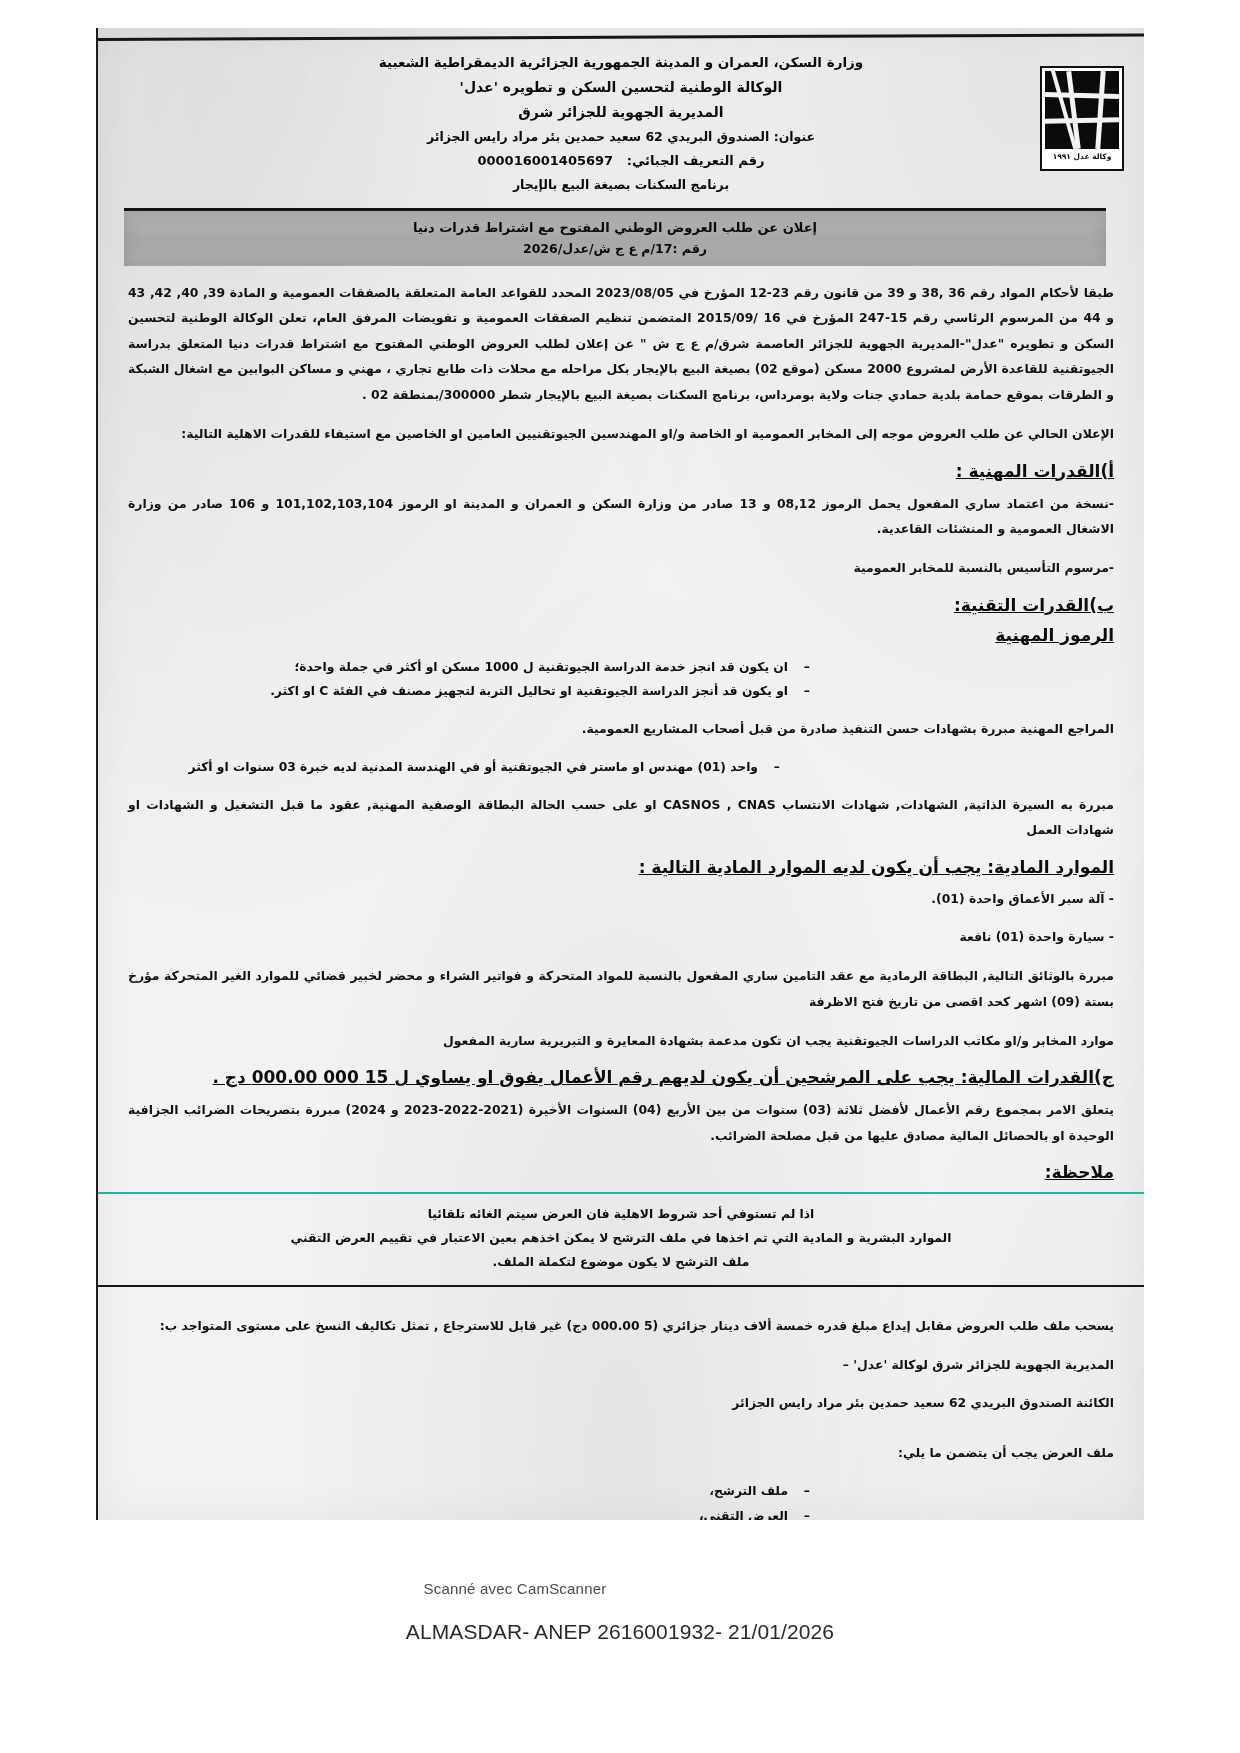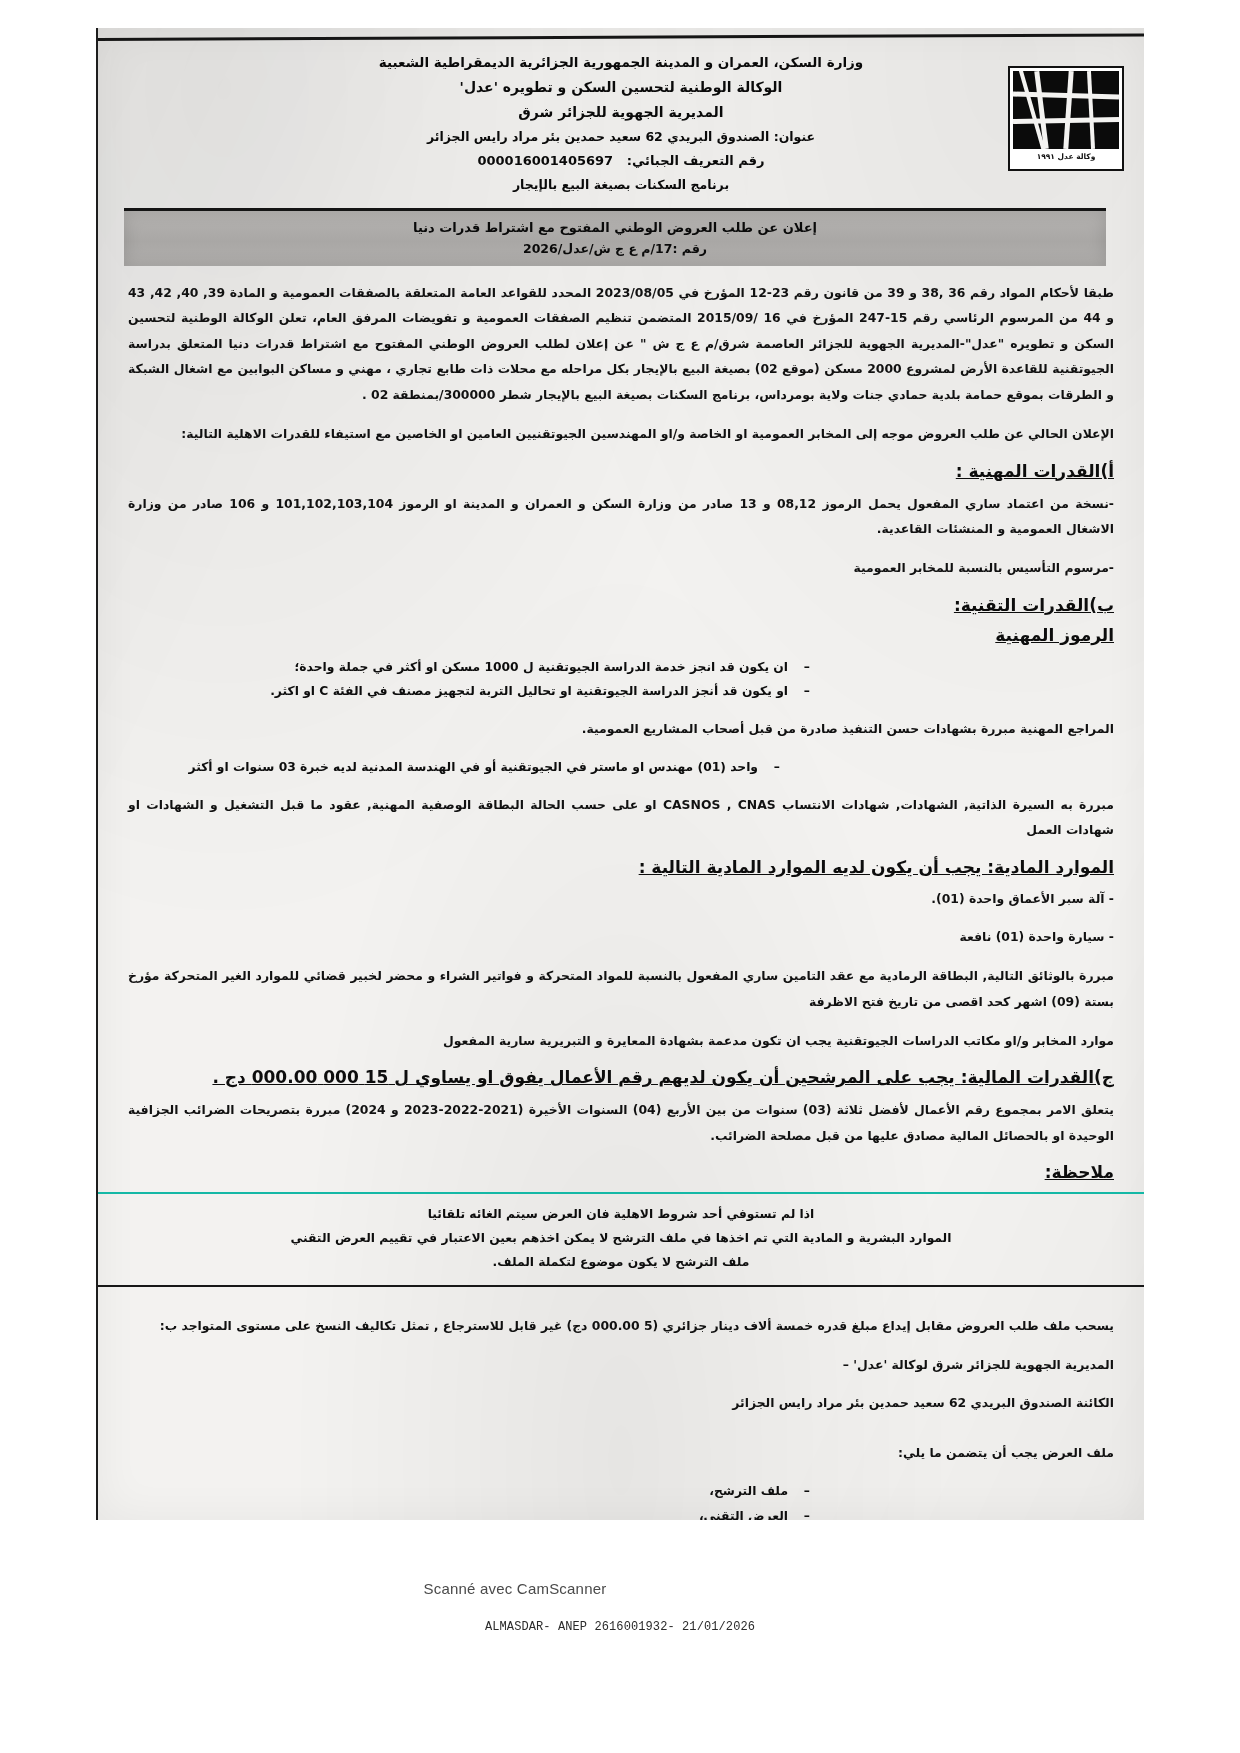--- a/index.html
+++ b/index.html
@@ -51,21 +51,21 @@
     filter:blur(.18px);
   }
   .h1{font-size:13.5px;}
   .h2{font-size:14px;}
   .h3{font-size:14px;}
   .h4{font-size:12.5px;}
   .h5{font-size:13px;letter-spacing:.3px;}
   .h6{font-size:12.5px;}
 
   .logo-box{
-    position:absolute;right:-6px;top:14px;width:116px;height:105px;
+    position:absolute;right:-6px;top:14px;width:84px;height:105px;
     border:2px solid #111;background:#fff;padding:3px;box-sizing:border-box;
     filter:blur(.25px);
   }
   .logo-grid{
     position:relative;width:100%;height:78px;background:#0b0b0b;overflow:hidden;
   }
   .logo-grid span{position:absolute;background:#f4f3f1;}
   .lg-h1{left:0;top:22px;width:100%;height:5px;transform:rotate(1.6deg);}
   .lg-h2{left:0;top:47px;width:100%;height:5px;transform:rotate(-1.2deg);}
   .lg-v1{left:26px;top:0;width:5px;height:100%;transform:rotate(-7deg);}
@@ -131,21 +131,21 @@
 
   
   .camscanner{
     position:absolute;left:0;right:0;top:1556px;text-align:center;
     font-size:15px;color:#4a4a4a;font-family:"Liberation Sans",sans-serif;
     letter-spacing:.2px;direction:ltr;margin-top:24px;
   }
   .camscanner span{margin-right:210px;}
   .anep{
     position:absolute;left:0;right:0;top:1620px;text-align:center;
-    font-size:12px;color:#2a2a2a;font-family:Liberation Mono, monospace;
+    font-size:21px;color:#2a2a2a;font-family:Liberation Sans, sans-serif;
     direction:ltr;letter-spacing:.1px;
   }
 </style>
 </head>
 <body>
 
 <div id="scan-page">
 
   <div class="rule-top"></div>
 

